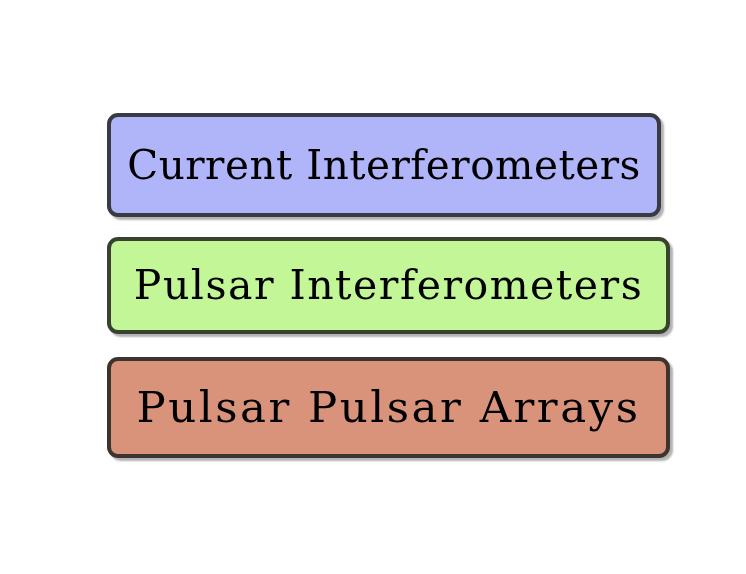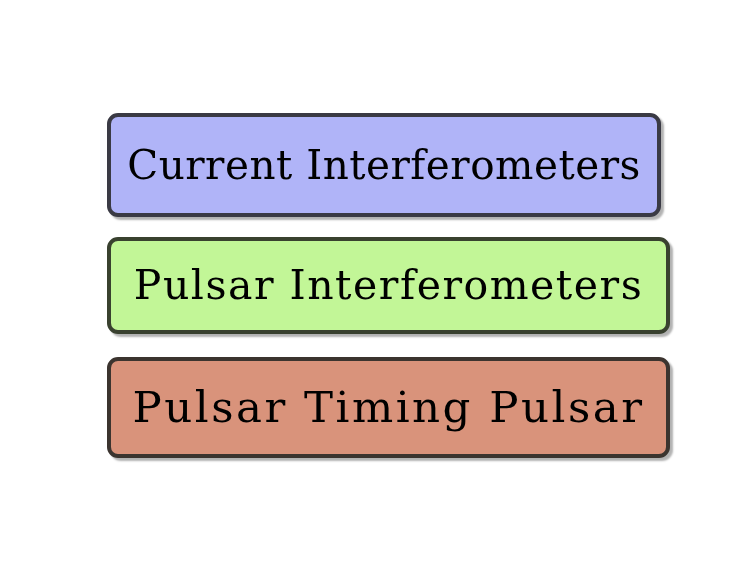--- a/index.html
+++ b/index.html
@@ -82,16 +82,16 @@
 
   <div class="node-box" id="node-0" style="background-color: rgb(176, 180, 248); border-color: rgb(58, 58, 68);">
     <span class="node-label" id="label-0" style="color: rgb(0, 0, 0); font-size: 40.5px;">Current Interferometers</span>
   </div>
 
   <div class="node-box" id="node-1" style="background-color: rgb(194, 246, 151); border-color: rgb(57, 65, 47);">
     <span class="node-label" id="label-1" style="color: rgb(0, 0, 0); font-size: 41px;">Pulsar Interferometers</span>
   </div>
 
   <div class="node-box" id="node-2" style="background-color: rgb(217, 147, 123); border-color: rgb(59, 52, 47);">
-    <span class="node-label" id="label-2" style="color: rgb(0, 0, 0); font-size: 43.5px;">Pulsar Timing Pulsar</span>
+    <span class="node-label" id="label-2" style="color: rgb(0, 0, 0); font-size: 43.5px;">Pulsar Pulsar Arrays</span>
   </div>
 
 </div>
 
 </body></html>

